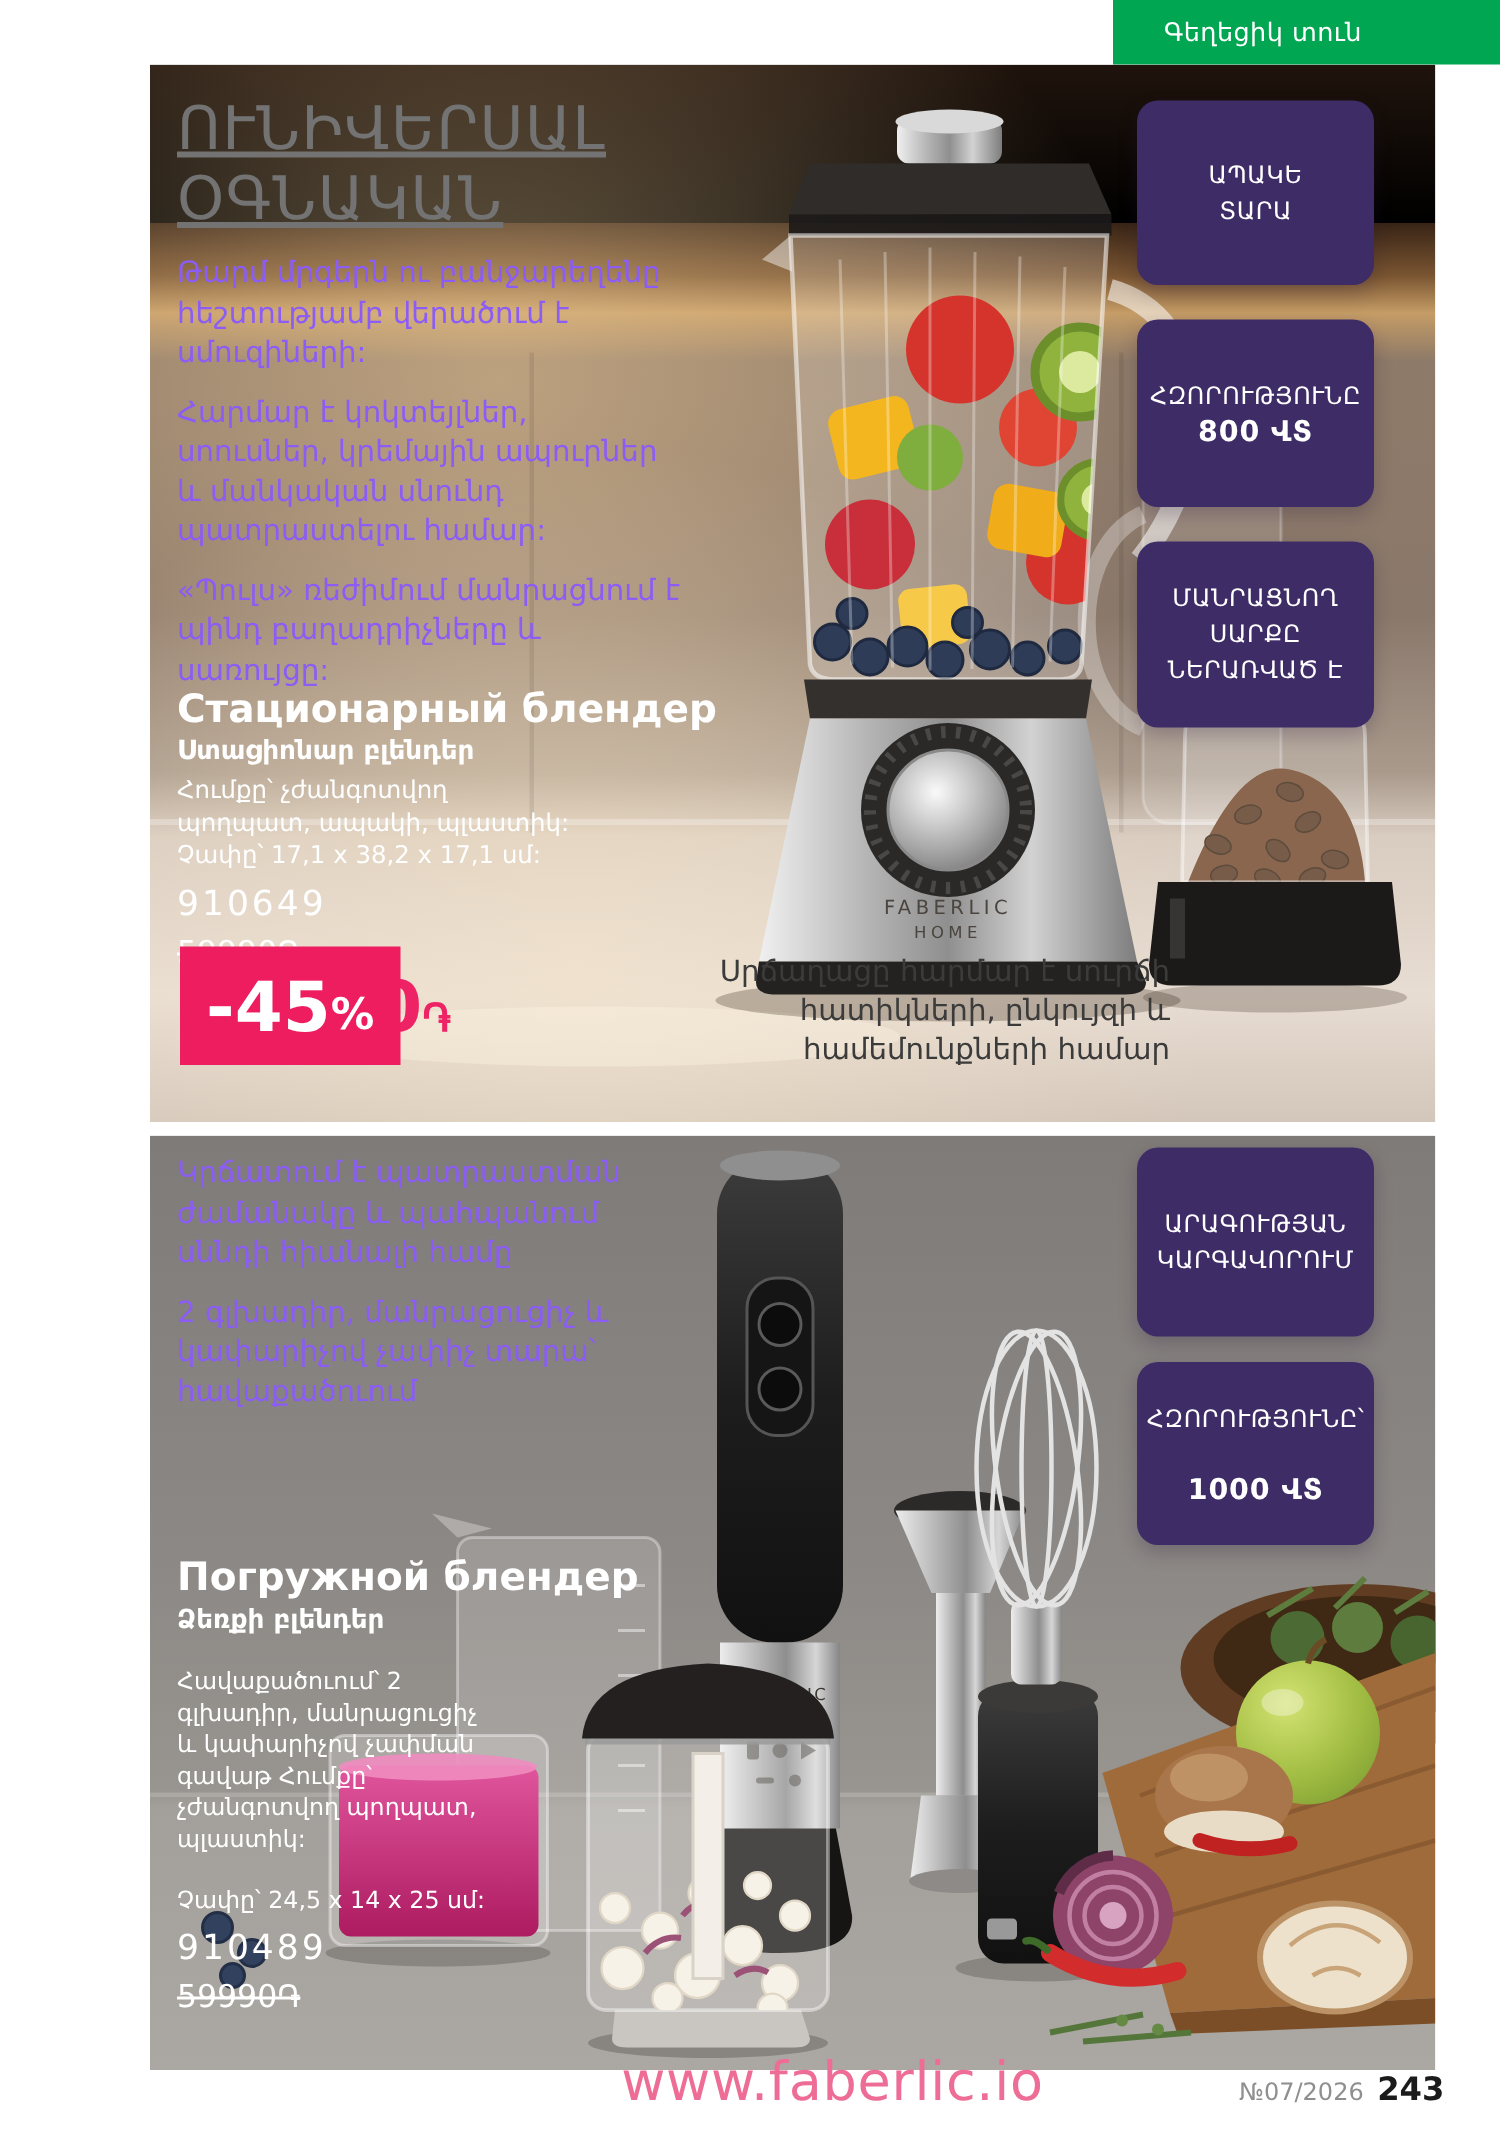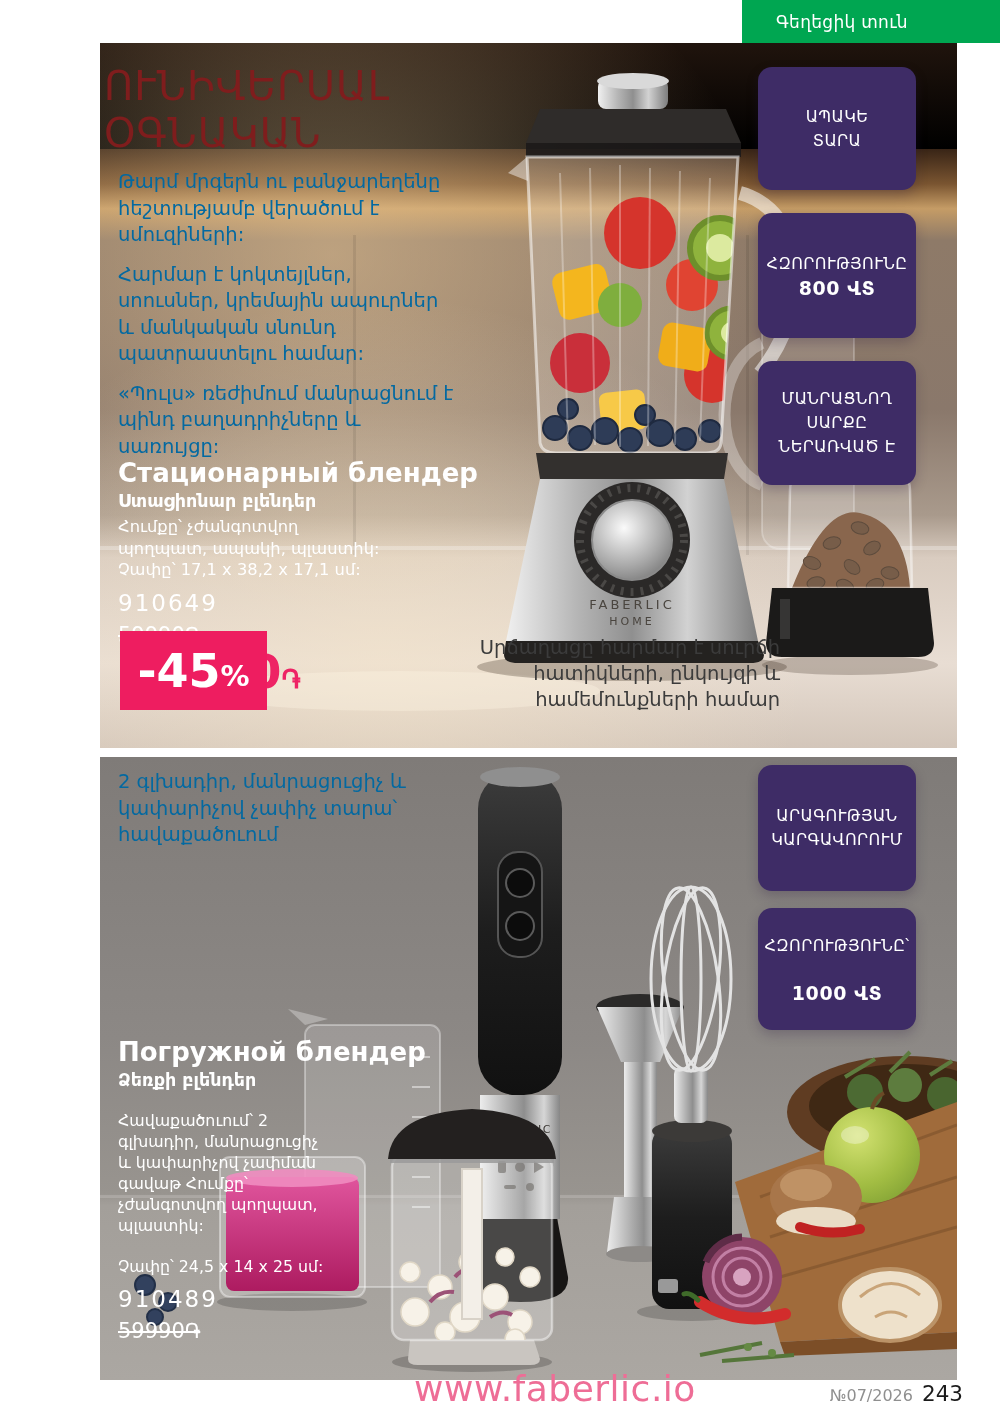--- a/index.html
+++ b/index.html
@@ -14,24 +14,24 @@
     display:flex;align-items:center;padding-left:34px;box-sizing:border-box;
     letter-spacing:.3px;
   }
   
   .section{position:absolute;left:100px;width:857px;overflow:hidden;}
   #section1{top:43px;height:705px;}
   #section2{top:757px;height:623px;}
   .photo-svg{position:absolute;left:0;top:0;width:100%;height:100%;}
   
   .s-title{
-    position:absolute;left:4px;top:20px;color:#7f1d1d;font-size:40px;
-    line-height:47px;letter-spacing:1px;white-space:pre-line;font-weight:400;
-  }
-  .paras{position:absolute;left:18px;color:#0369a1;}
+    position:absolute;left:18px;top:20px;color:#737373;font-size:40px;
+    line-height:47px;letter-spacing:1px;white-space:pre-line;font-weight:400;text-decoration:underline;
+  }
+  .paras{position:absolute;left:18px;color:#8b5cf6;}
   #section1 .paras{top:126px;width:338px;}
   #section2 .paras{top:12px;width:348px;}
   .paras p{margin:0 0 13px 0;font-size:19.5px;line-height:26.5px;}
   .product{position:absolute;left:18px;color:#fff;}
   #section1 .product{top:415px;width:270px;}
   #section2 .product{top:280px;width:212px;}
   .p-name-ru{font-size:26px;font-weight:bold;margin-bottom:3px;white-space:nowrap;}
   .p-name-am{font-size:17.5px;font-weight:bold;margin-bottom:5px;}
   .p-details,.p-size{font-size:16.3px;line-height:21.5px;}
   #section2 .p-details,#section2 .p-size{font-size:15.8px;line-height:21px;margin-top:20px;}
@@ -68,21 +68,21 @@
   #s2-badge3{top:286px;height:121px;}
   
   .footer-url{
     position:absolute;left:340px;top:1368px;width:430px;text-align:center;
     color:#ee6d96;font-size:36px;letter-spacing:.5px;
   }
   .footer-right{
     position:absolute;right:37px;top:1381px;display:flex;align-items:baseline;gap:9px;
   }
   .footer-issue{color:#8f8f8f;font-size:16px;}
-  .footer-page{color:#1b1b1b;font-size:21.5px;font-weight:normal;}
+  .footer-page{color:#1b1b1b;font-size:21.5px;font-weight:bold;}
 </style>
 </head>
 <body>
 
 <div class="green-tab">
   <span>Գեղեցիկ տուն</span>
 </div>
 
 <div class="section" id="section1">
   <svg class="photo-svg" viewBox="0 0 857 705" preserveAspectRatio="none">
@@ -432,20 +432,21 @@
       <path d="M775,560 q16,-10 32,0" stroke="#c9a478" stroke-width="3" fill="none"></path>
     </g>
     <g>
       <path d="M600,598 l62,-12 M622,604 l72,-6" stroke="#55763a" stroke-width="4" fill="none"></path>
       <circle cx="648" cy="590" r="4" fill="#658a44"></circle>
         <circle cx="672" cy="596" r="4" fill="#658a44"></circle>
     </g>
   </svg>
 
   <div class="paras">
+    <p>Կրճատում է պատրաստման ժամանակը և պահպանում սննդի հիանալի համը</p>
     <p>2 գլխադիր, մանրացուցիչ և կափարիչով չափիչ տարա՝ հավաքածուում</p>
   </div>
 
   <div class="product">
     <div class="p-name-ru">Погружной блендер</div>
     <div class="p-name-am">Ձեռքի բլենդեր</div>
     <div class="p-details">Հավաքածուում՝ 2 գլխադիր, մանրացուցիչ և կափարիչով չափման գավաթ Հումքը՝ չժանգոտվող պողպատ, պլաստիկ:</div>
     <div class="p-size">Չափը՝ 24,5 x 14 x 25 սմ:</div>
     <div class="p-sku">910489</div>
     <div class="p-old">59990֏</div>

